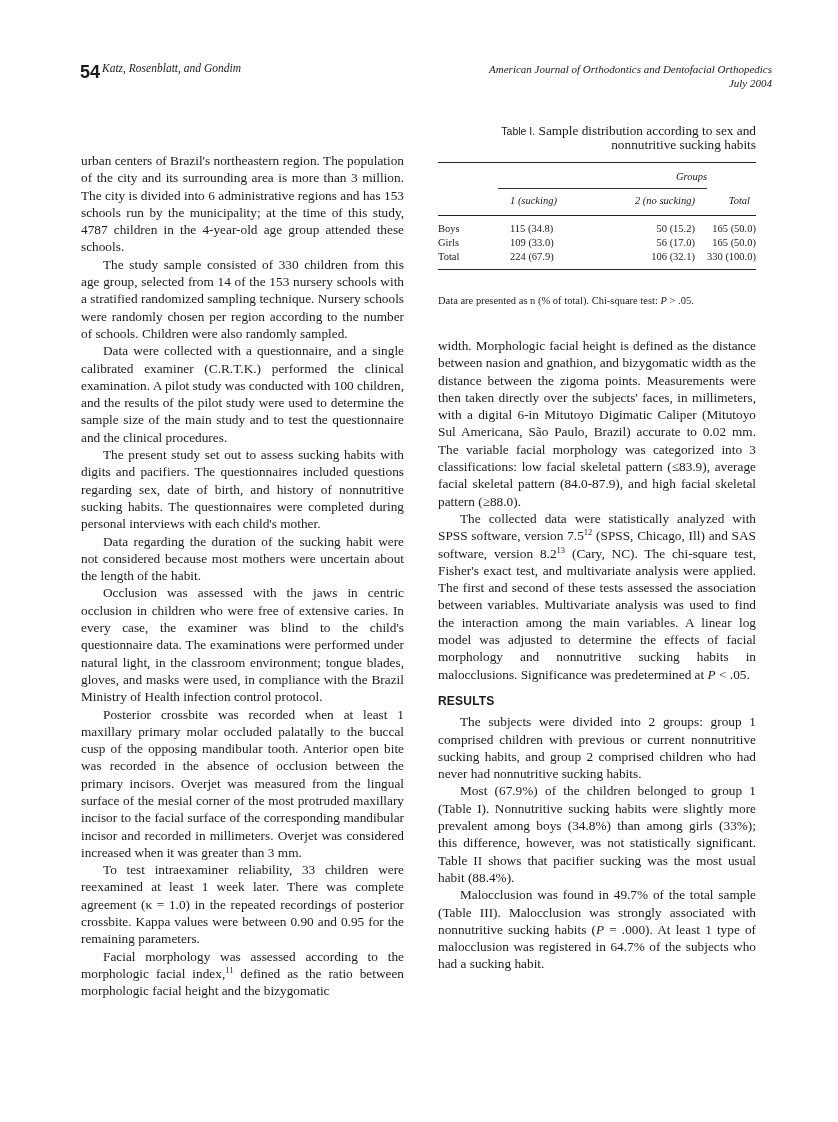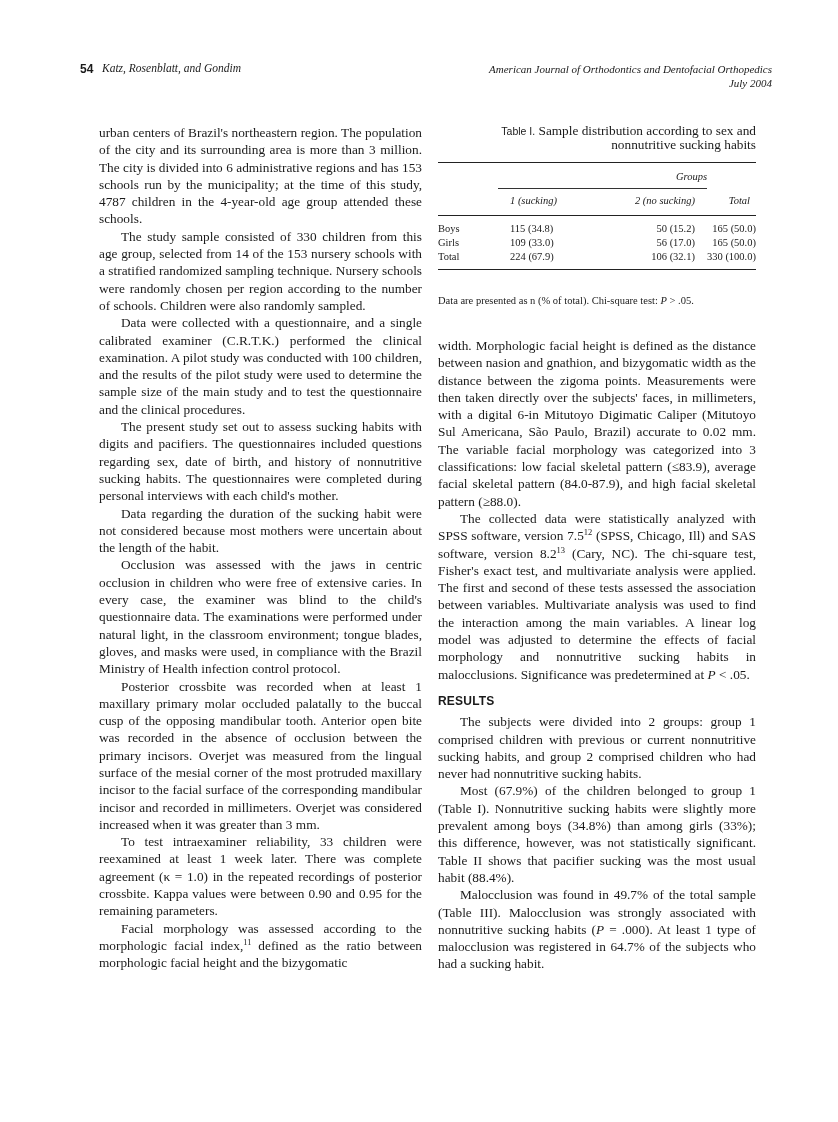--- a/index.html
+++ b/index.html
@@ -1,23 +1,23 @@
 <!DOCTYPE html>
 <html><head>
 <meta charset="utf-8">
 <style>
   html, body { margin: 0; padding: 0; background: #ffffff; }
   body { width: 838px; height: 1122px; position: relative; overflow: hidden; color: #1a1a1a;
          font-family: "Liberation Serif", "DejaVu Serif", serif; }
   .running-head { position: absolute; top: 62px; left: 80px; right: 66px; height: 34px; }
-  .page-num { position: absolute; left: 0; top: 0; font-family: "Liberation Sans", sans-serif; font-weight: bold; font-size: 12px; }
+  .page-num { position: absolute; left: 0; top: 0; font-family: "Liberation Sans", sans-serif; font-weight: bold; font-size: 18px; }
   .authors { position: absolute; left: 22px; top: 0; font-style: italic; font-size: 11.5px; }
   .journal { position: absolute; right: 0; top: 0; text-align: right; font-style: italic; font-size: 11px; line-height: 14px; }
   .col { position: absolute; top: 124px; width: 323px; font-size: 13.3px; line-height: 17.3px; text-align: justify; }
-  .col.left { left: 99px; }
+  .col.left { left: 81px; margin-top: 28px; }
   .col.right { left: 438px; width: 318px; }
   .col p { margin: 0; text-indent: 0; }
   .col p.ind { text-indent: 22px; }
   sup { font-size: 8.5px; line-height: 0; vertical-align: super; }
   .section-head { font-family: "Liberation Sans", sans-serif; font-weight: bold; font-size: 12px; margin: 10px 0 3px 0; letter-spacing: 0.2px; }
   .table-block { margin-bottom: 30px; }
   .table-caption { font-size: 13.3px; line-height: 14px; text-align: right; margin-bottom: 10px; }
   .table-caption .label { font-family: "Liberation Sans", sans-serif; font-size: 10.5px; }
   table.data { width: 100%; border-collapse: collapse; font-size: 10.5px; line-height: 14px; }
   table.data .rule-top td { border-top: 1.2px solid #222; height: 0; padding: 0; }

